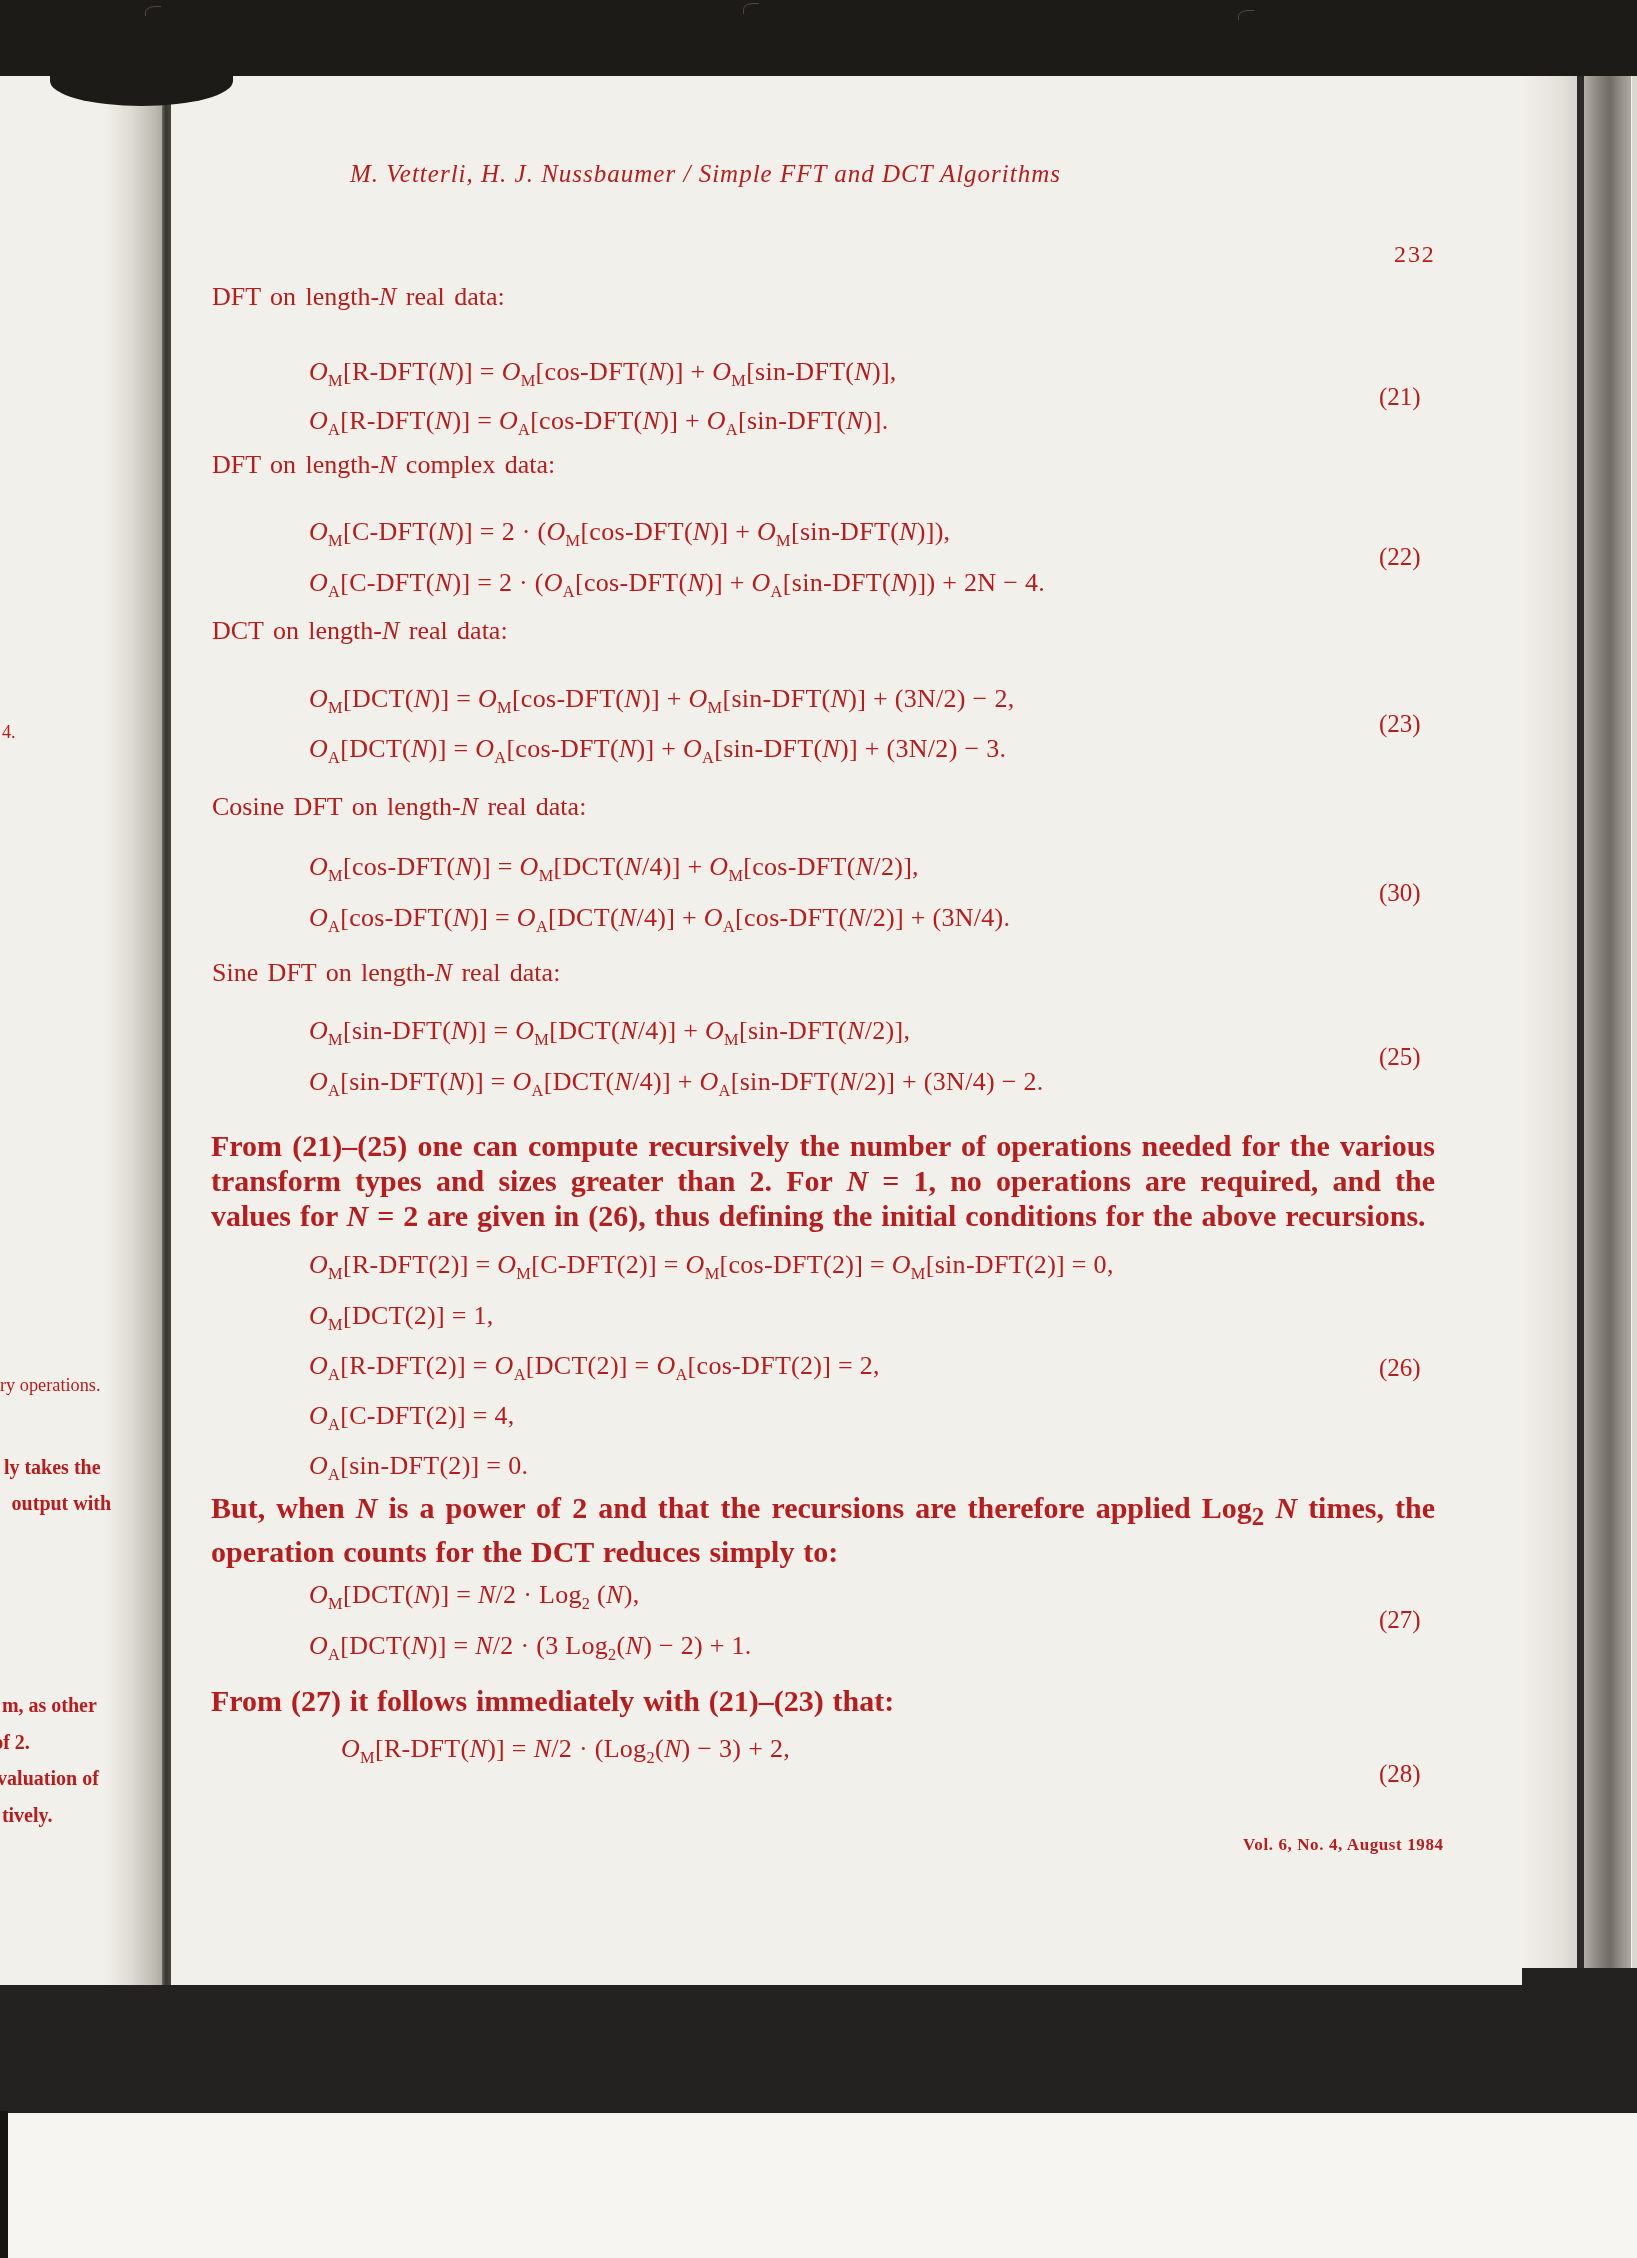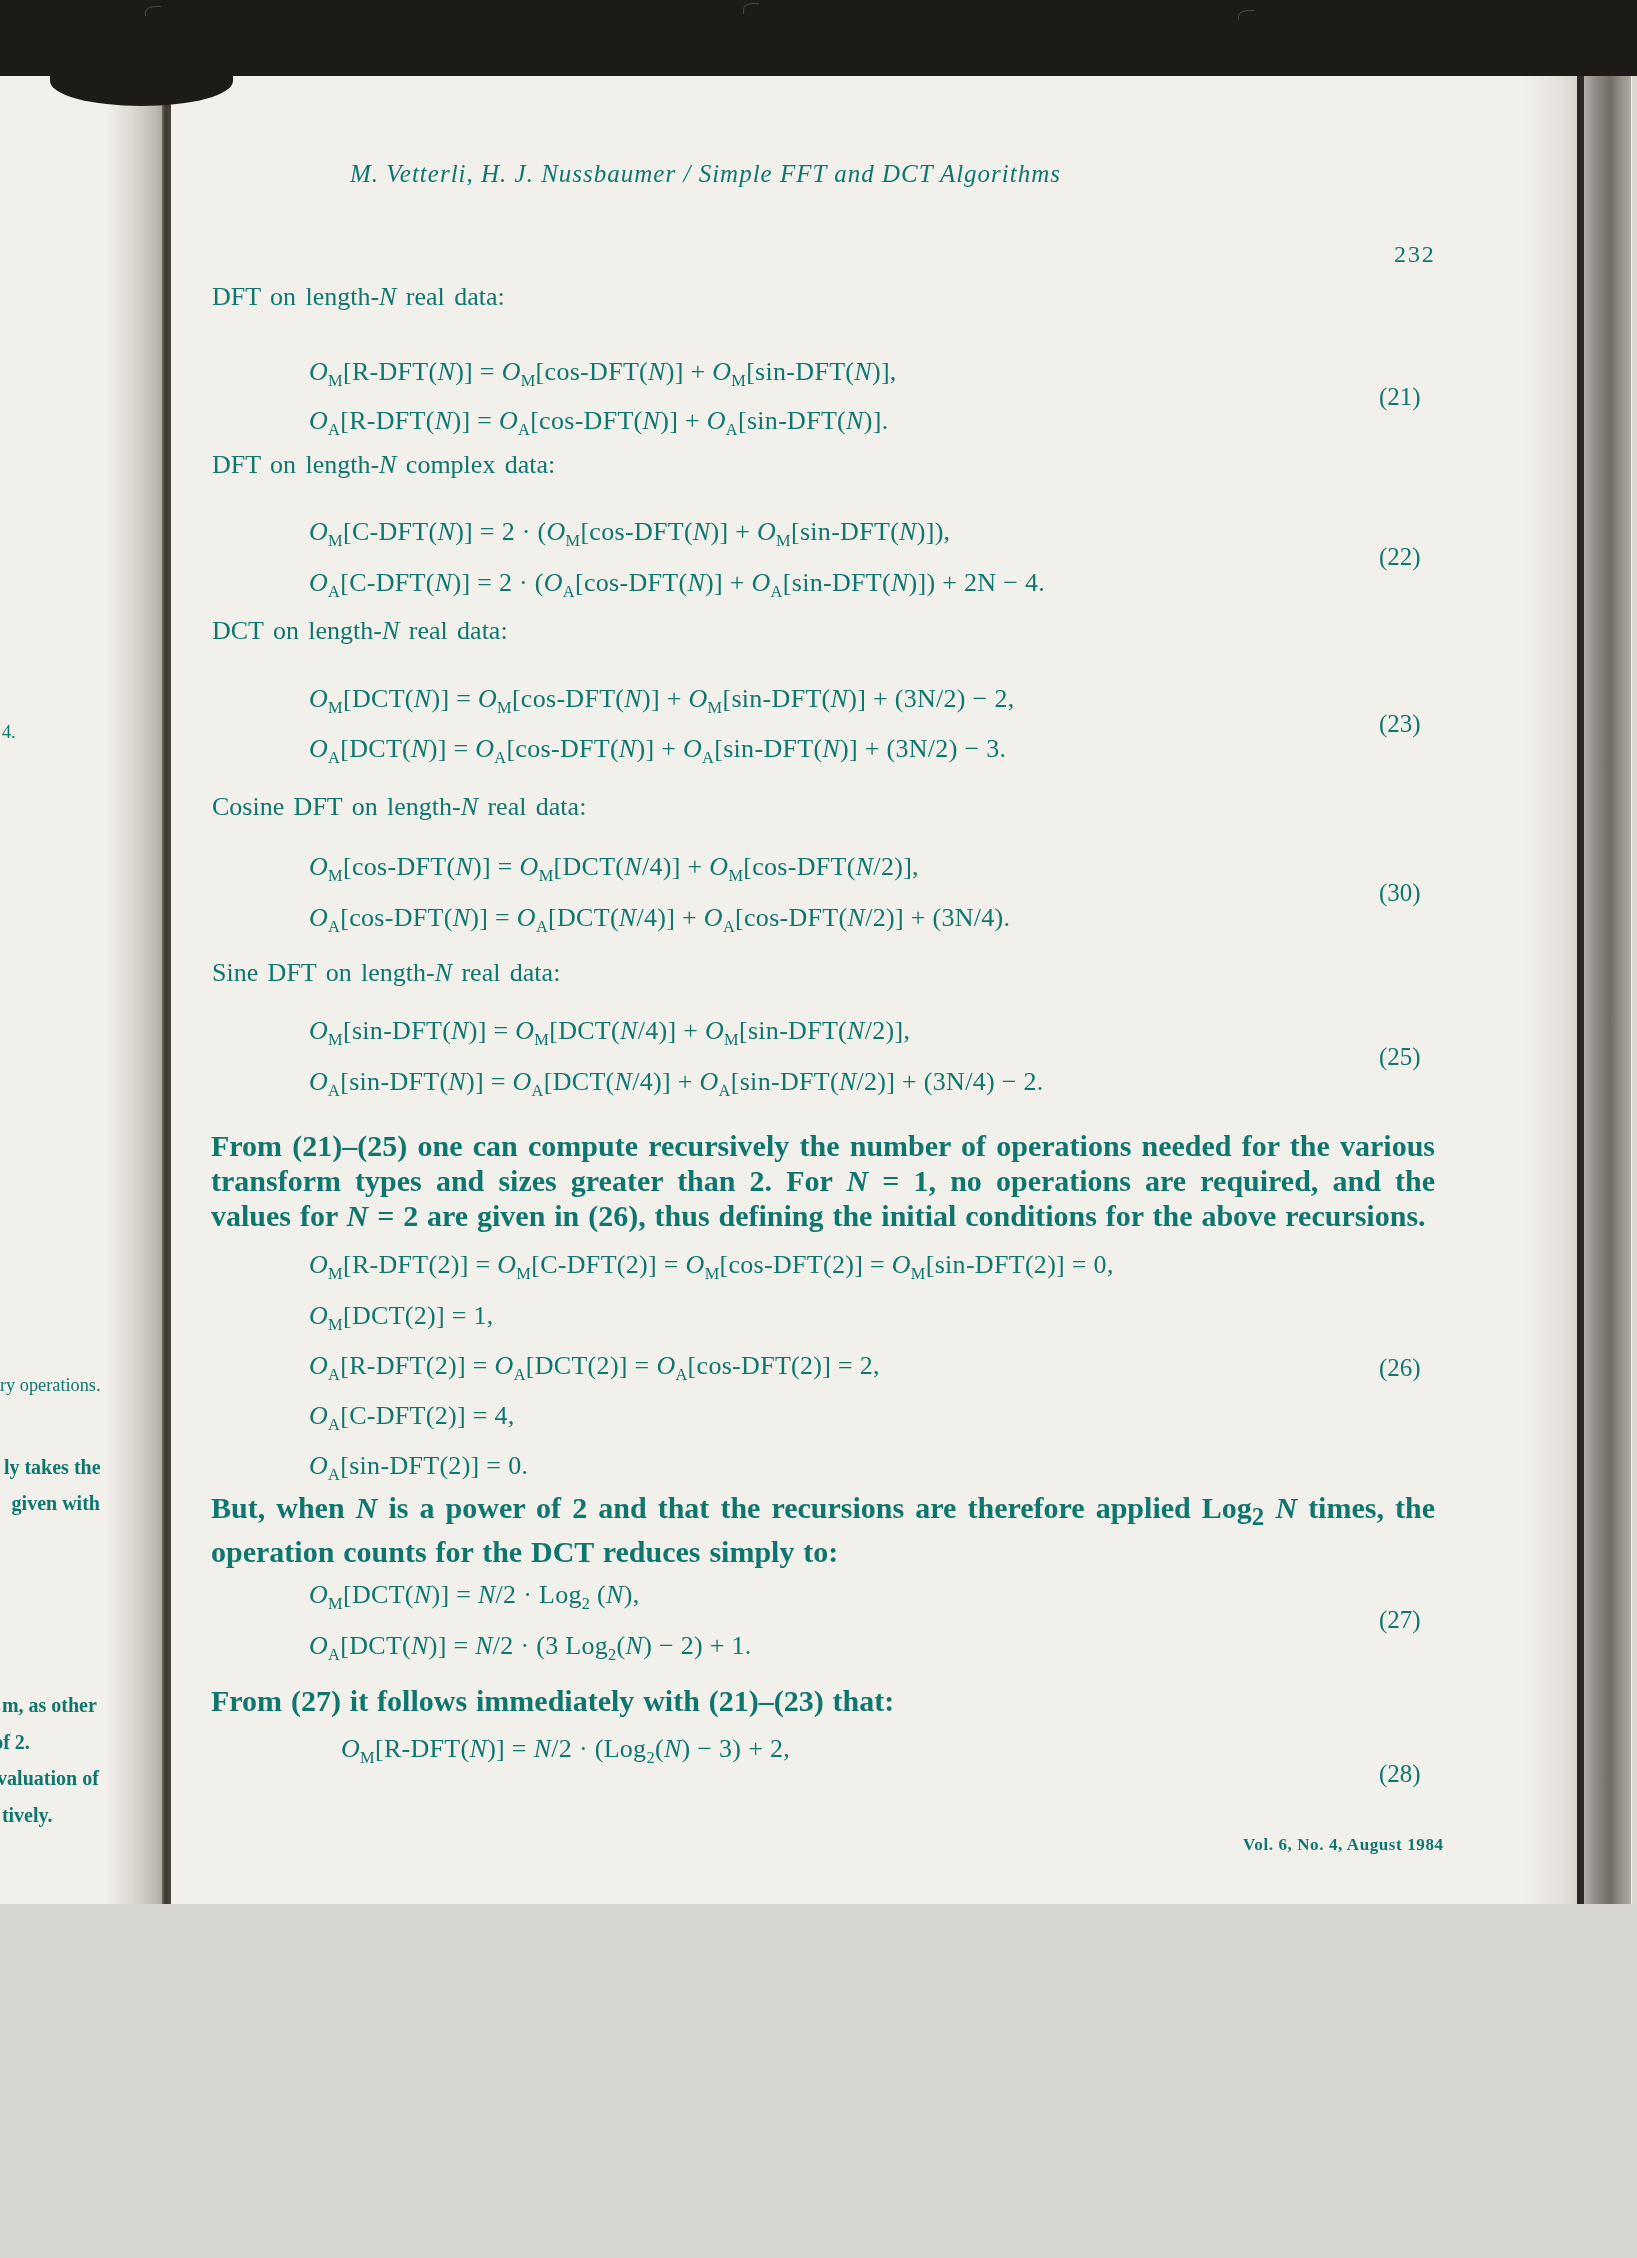--- a/index.html
+++ b/index.html
@@ -1,22 +1,22 @@
 <!DOCTYPE html>
 <html><head>
 <meta charset="utf-8">
 <style>
   html,body{margin:0;padding:0;background:#d8d6d2;}
   #canvas{
     position:relative;
-    width:1638px;height:1904px;
+    width:1638px;height:2258px;
     background:#f2f0eb;
     overflow:hidden;
     font-family:"Liberation Serif","DejaVu Serif",serif;
-    color:#0f766e;
+    color:#b91c1c;
   }
   
   .top-band{position:absolute;left:0;top:0;width:1638px;height:76px;background:#1d1b18;}
   .top-band-bump{position:absolute;left:50px;top:56px;width:183px;height:50px;background:#1d1b18;border-radius:0 0 60% 60%;}
   .speck{position:absolute;width:15.4px;height:9.7px;border:1.9px solid #756f66;border-right:none;border-bottom:none;border-radius:60% 0 0 0;opacity:.55;}
   .bottom-band{position:absolute;left:0;top:1985px;width:1638px;height:128px;background:#242220;}
   .bottom-band-right{position:absolute;left:1522px;top:1968px;width:116px;height:29px;background:#242220;}
   .bottom-left-line{position:absolute;left:0;top:2111px;width:7.7px;height:148px;background:#171513;}
   .below-band{position:absolute;left:0;top:2114px;width:1638px;height:145px;background:#f7f5f1;}
   .gutter-shade{
@@ -119,20 +119,20 @@
   <div class="para" style="top:1683px;">From (27) it follows immediately with (21)–(23) that:</div>
 
   <div class="eq" style="top:1734px;margin-left:32px;"><i>O</i><sub>M</sub>[R-DFT(<i>N</i>)] = <i>N</i>/2 · (Log<sub>2</sub>(<i>N</i>) − 3) + 2,</div>
   <div class="eqnum" style="top:1760px;">(28)</div>
 
   <div class="footer-line">Vol. 6, No. 4, August 1984</div>
 
   <div class="frag frag-light" style="left:1.9px;top:722px;">4.</div>
   <div class="frag frag-light" style="left:0px;top:1375px;">ry operations.</div>
   <div class="frag" style="left:3.9px;top:1456px;">ly takes the</div>
-  <div class="frag" style="left:11.6px;top:1492px;">given with</div>
+  <div class="frag" style="left:11.6px;top:1492px;">output with</div>
   <div class="frag" style="left:1.9px;top:1694px;">m, as other</div>
   <div class="frag" style="left:-6.8px;top:1731px;">of 2.</div>
   <div class="frag" style="left:-2.9px;top:1767px;">valuation of</div>
   <div class="frag" style="left:1.9px;top:1804px;">tively.</div>
 
 </div>
 
 
 </body></html>

